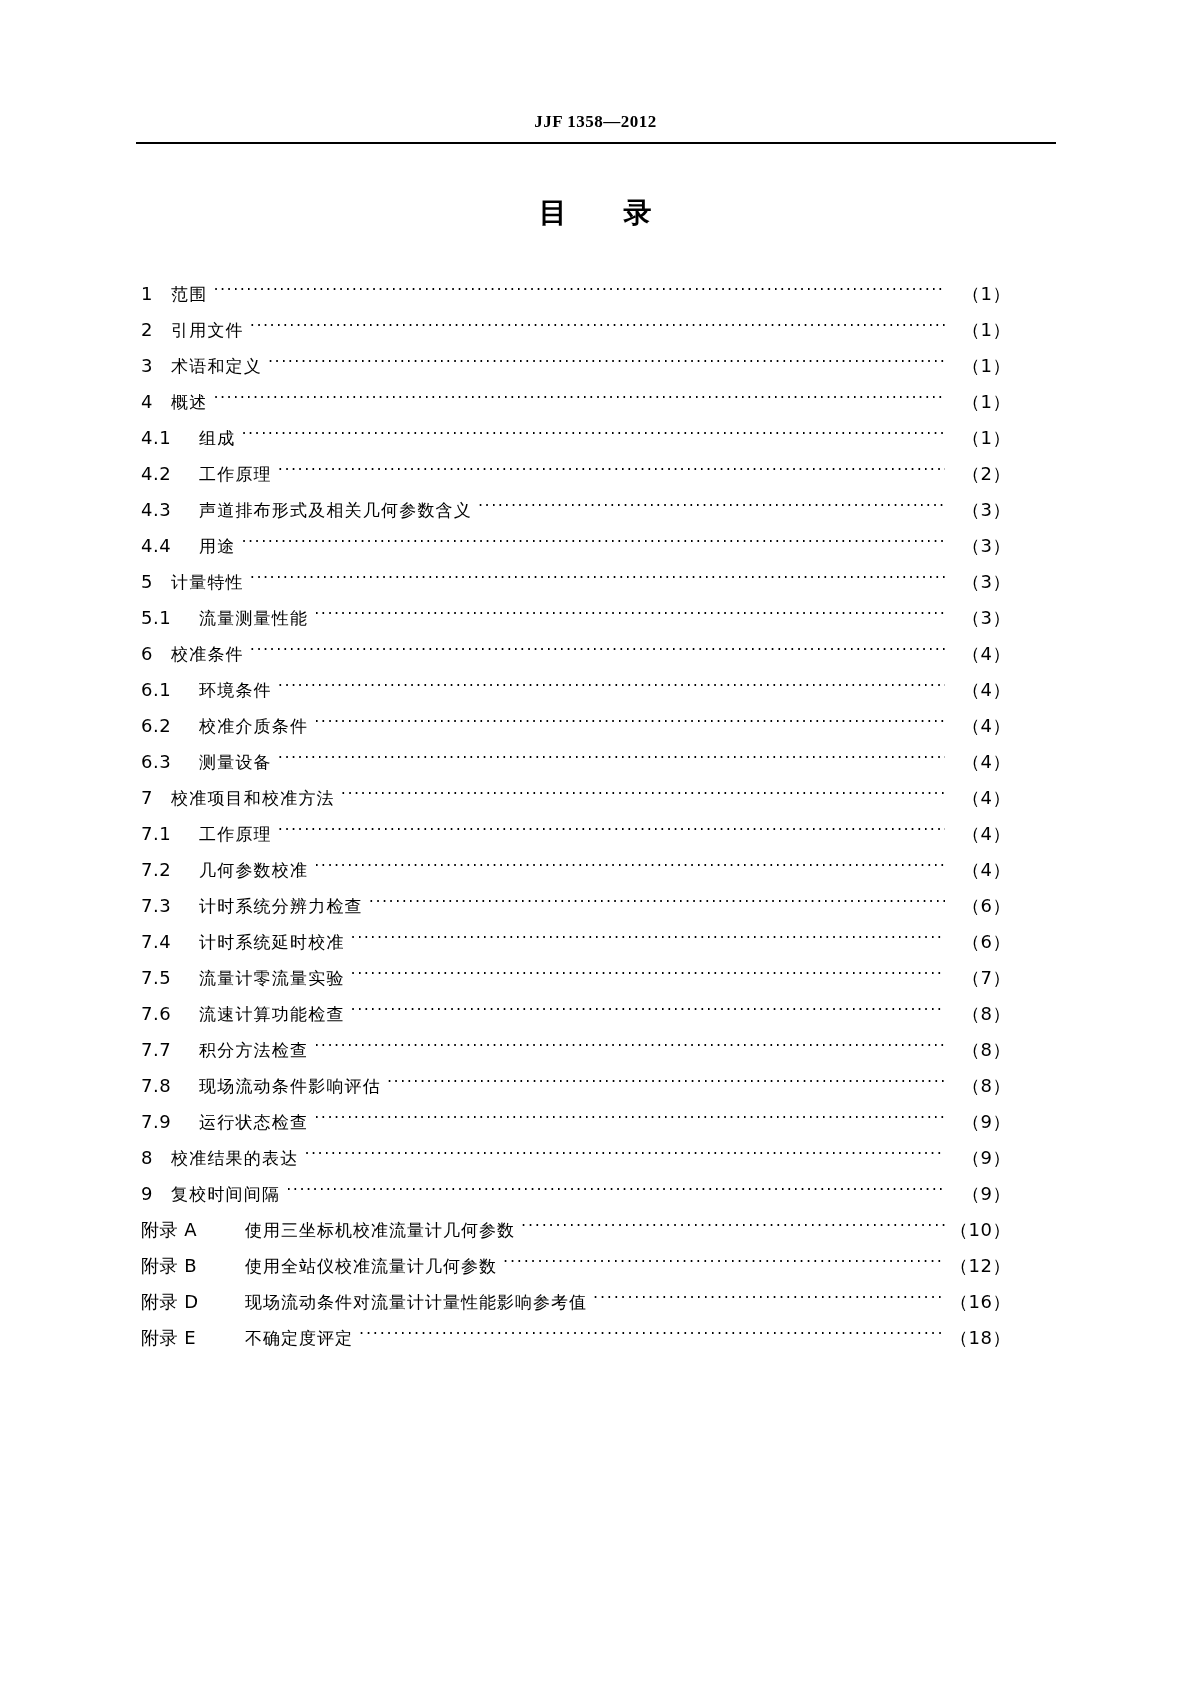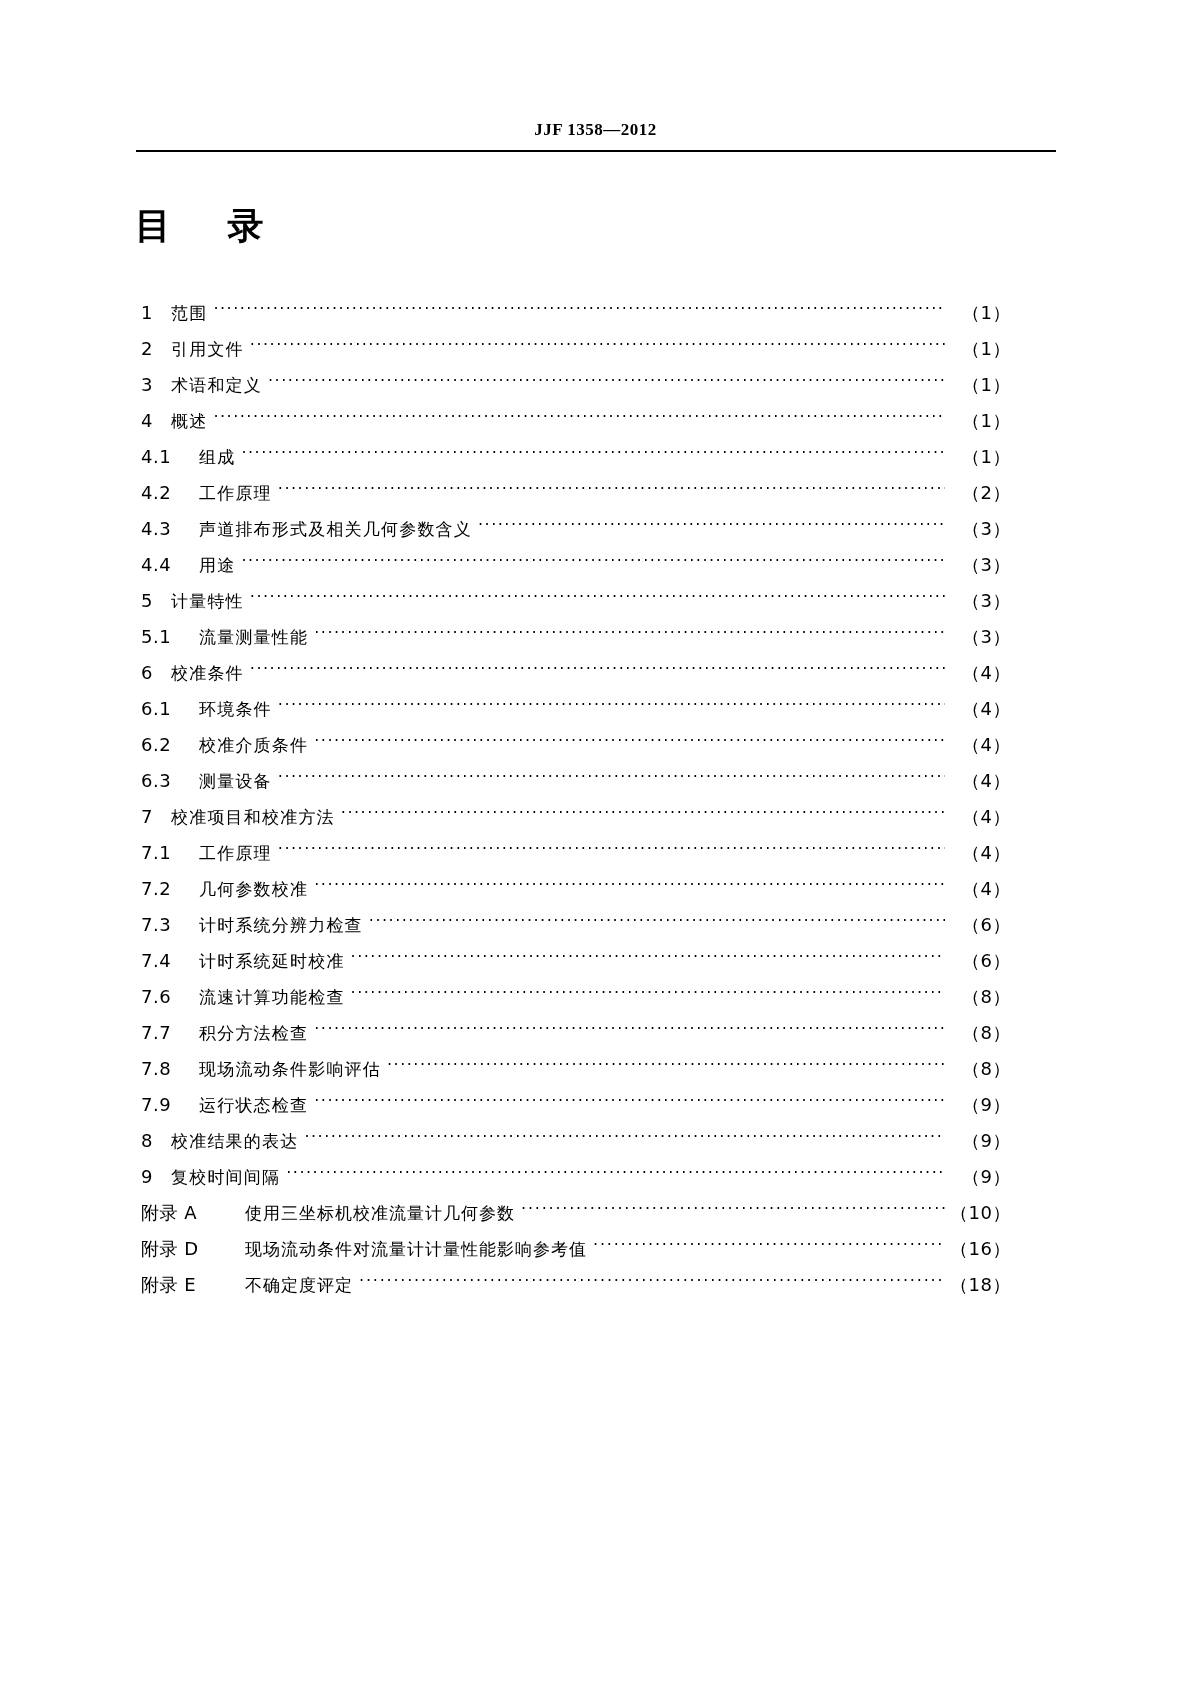--- a/index.html
+++ b/index.html
@@ -12,43 +12,43 @@
     height: 1684px;
     font-family: "Liberation Serif", "DejaVu Serif", serif;
     color: #000000;
     position: relative;
   }
   .page {
     position: relative;
     width: 1191px;
     height: 1684px;
     box-sizing: border-box;
-    padding: 8px 135px;
+    padding: 0 135px;
   }
   .header {
     padding-top: 112px;
     text-align: center;
   }
   .header-text {
     font-family: "Liberation Serif", "DejaVu Serif", serif;
     font-size: 17px;
     font-weight: bold;
     letter-spacing: 0.5px;
   }
   .header-rule {
     margin-top: 10px;
     border-bottom: 2px solid #000;
     width: 920px;
     margin-left: auto;
     margin-right: auto;
   }
   .doc-title {
-    text-align: left;
+    text-align: center;
     margin-top: 50px;
-    font-size: 36px;
+    font-size: 28px;
     font-weight: bold;
     letter-spacing: 0.5px;
     font-family: Liberation Serif, serif;
   }
   .doc-title .gap {
     display: inline-block;
     width: 56px;
   }
   .toc {
     margin-top: 42px;
@@ -265,20 +265,27 @@
         <span class="toc-page">（6）</span>
       </div>
       <div class="toc-row">
         <span class="toc-num lvl2">7.4</span>
         <span class="toc-indent lvl2"></span>
         <span class="toc-label">计时系统延时校准</span>
         <span class="toc-leader"></span>
         <span class="toc-page">（6）</span>
       </div>
       <div class="toc-row">
+        <span class="toc-num lvl2">7.5</span>
+        <span class="toc-indent lvl2"></span>
+        <span class="toc-label">流量计零流量实验</span>
+        <span class="toc-leader"></span>
+        <span class="toc-page">（7）</span>
+      </div>
+      <div class="toc-row">
         <span class="toc-num lvl2">7.6</span>
         <span class="toc-indent lvl2"></span>
         <span class="toc-label">流速计算功能检查</span>
         <span class="toc-leader"></span>
         <span class="toc-page">（8）</span>
       </div>
       <div class="toc-row">
         <span class="toc-num lvl2">7.7</span>
         <span class="toc-indent lvl2"></span>
         <span class="toc-label">积分方法检查</span>
@@ -314,20 +321,27 @@
         <span class="toc-page">（9）</span>
       </div>
       <div class="toc-row appendix">
         <span class="toc-num appx">附录 A</span>
         <span class="toc-indent appx"></span>
         <span class="toc-label">使用三坐标机校准流量计几何参数</span>
         <span class="toc-leader"></span>
         <span class="toc-page">（10）</span>
       </div>
       <div class="toc-row appendix">
+        <span class="toc-num appx">附录 B</span>
+        <span class="toc-indent appx"></span>
+        <span class="toc-label">使用全站仪校准流量计几何参数</span>
+        <span class="toc-leader"></span>
+        <span class="toc-page">（12）</span>
+      </div>
+      <div class="toc-row appendix">
         <span class="toc-num appx">附录 D</span>
         <span class="toc-indent appx"></span>
         <span class="toc-label">现场流动条件对流量计计量性能影响参考值</span>
         <span class="toc-leader"></span>
         <span class="toc-page">（16）</span>
       </div>
       <div class="toc-row appendix">
         <span class="toc-num appx">附录 E</span>
         <span class="toc-indent appx"></span>
         <span class="toc-label">不确定度评定</span>

